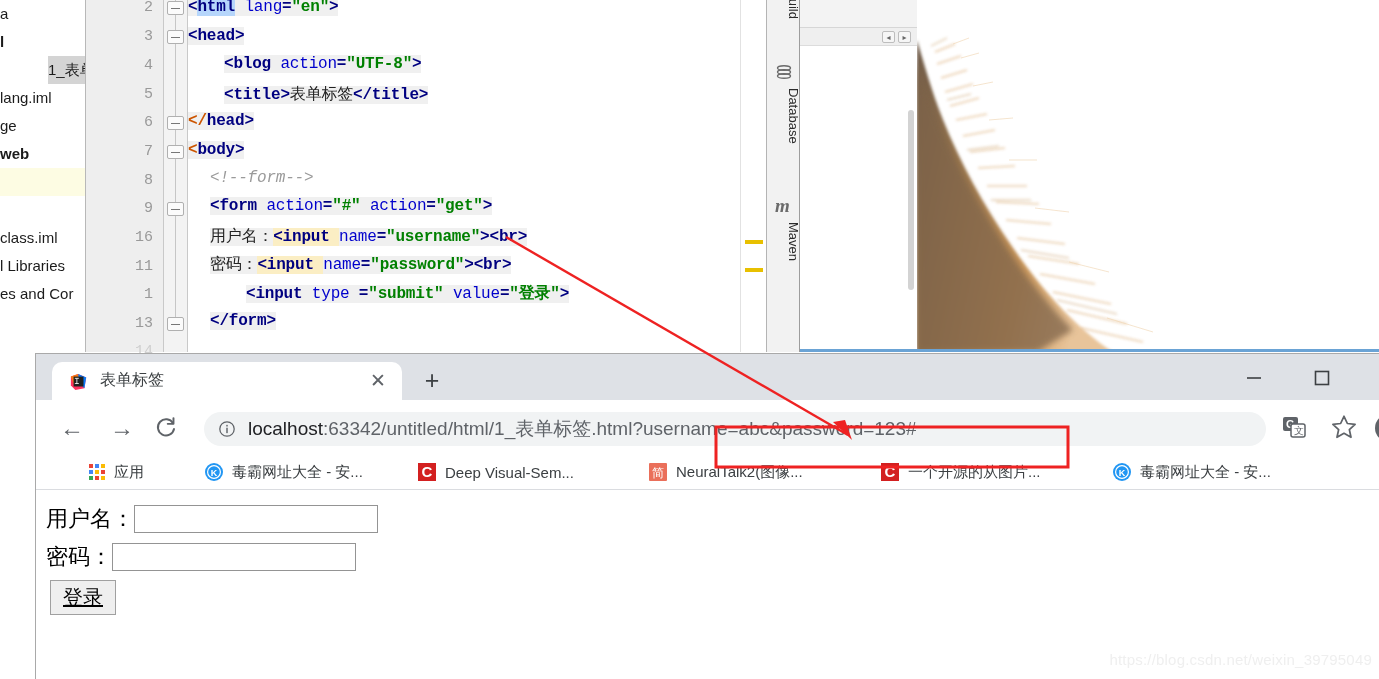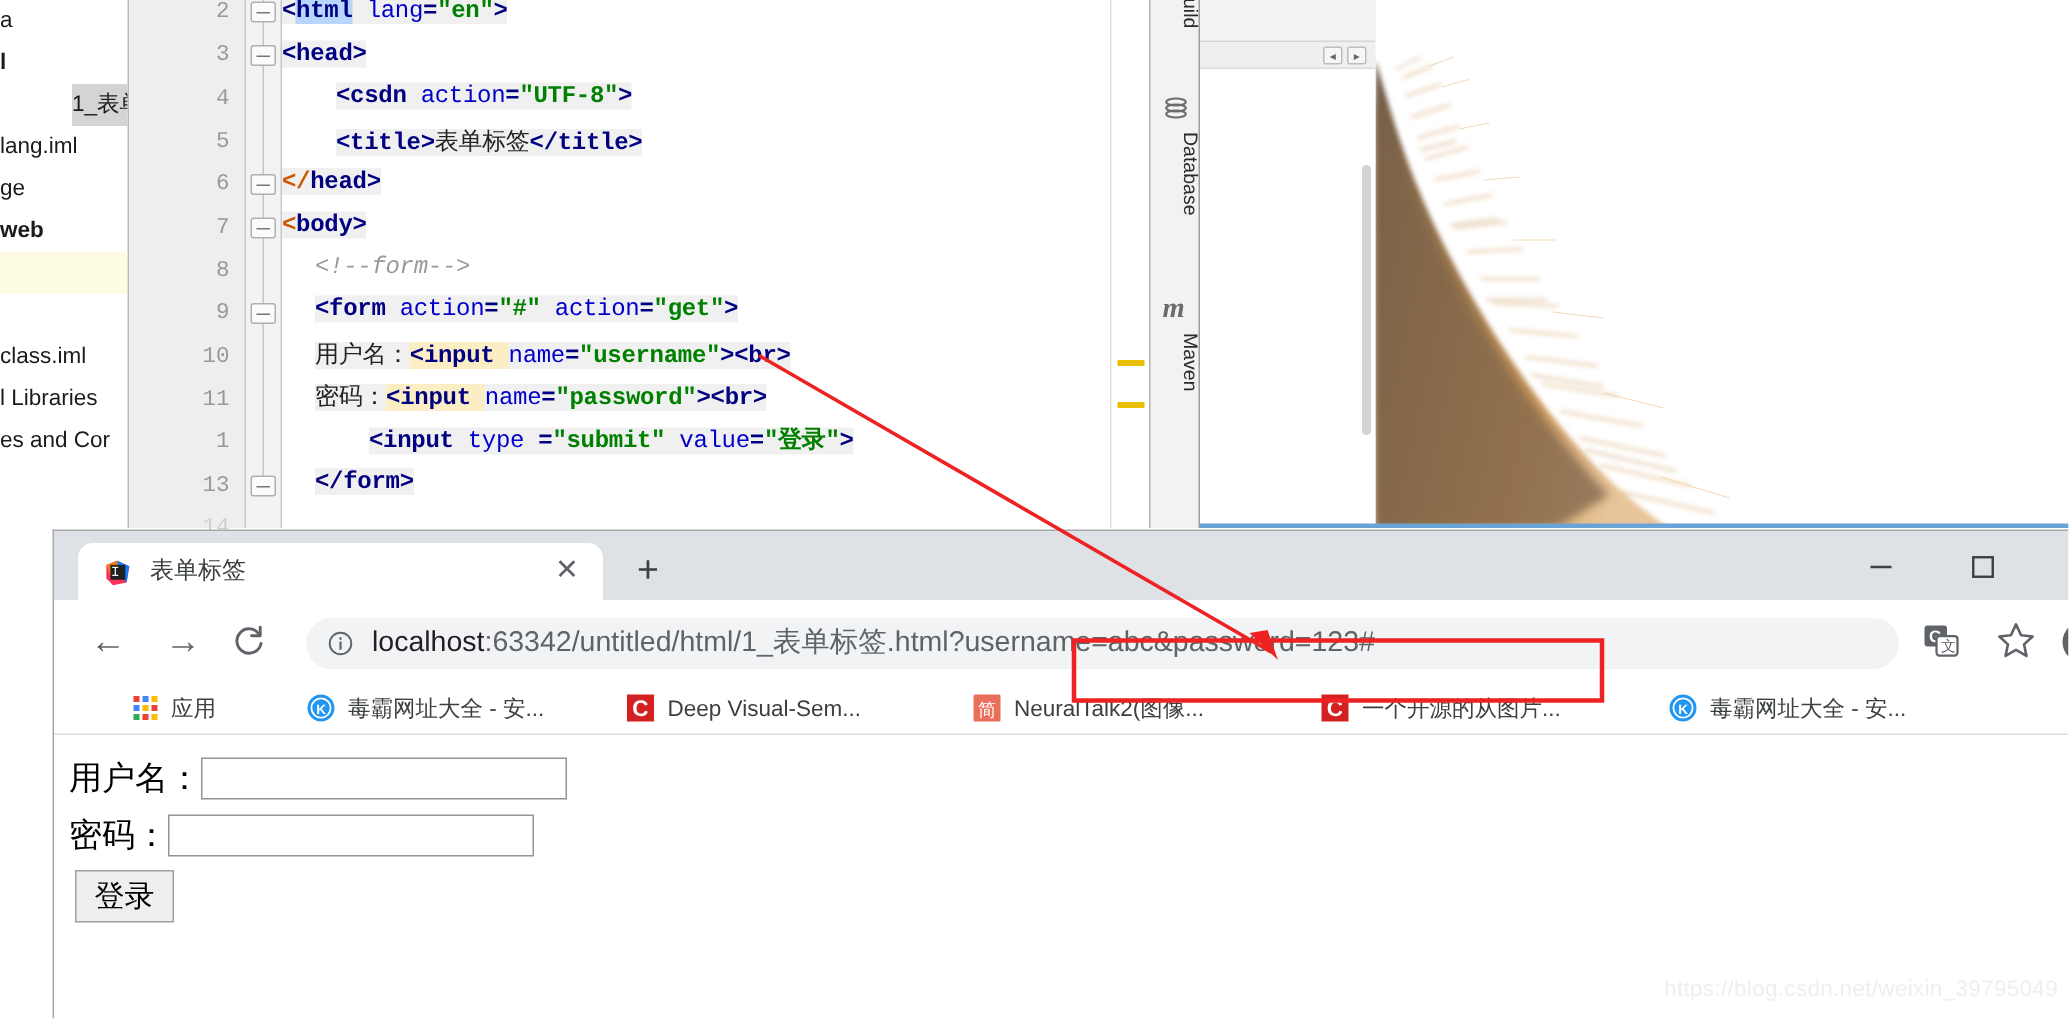--- a/index.html
+++ b/index.html
@@ -146,21 +146,21 @@
   .bookmarks { position:absolute; left:0; top:100px; width:1344px; height:36px; background:#ffffff; border-bottom:1px solid #dadce0; }
   .bm { position:absolute; top:4px; height:28px; display:flex; align-items:center; gap:8px; white-space:nowrap; }
   .bm-label { font-size:15px; color:#3c4043; font-family:"Liberation Sans", sans-serif; }
 
   .page { position:absolute; left:0; top:136px; width:1344px; height:190px; background:#ffffff; }
   .frow { position:absolute; display:flex; align-items:center; }
   .flabel { font-size:22px; color:#000000; font-family:"Liberation Sans", sans-serif; }
   .finput { border:1px solid #949494; background:#ffffff; height:28px; }
   .fbtn {
     border:1px solid #a0a0a0; background:#efefef; font-size:20px; color:#000;
-    padding:3px 12px; font-family:"Liberation Sans", sans-serif;
+    padding:3px 12px; font-family:"Liberation Sans", sans-serif;text-decoration:underline;
   }
   .watermark {
     position:absolute; right:8px; bottom:12px; font-size:15px; color:#efefef;
     font-family:"Liberation Sans", sans-serif; letter-spacing:.2px;
   }
 </style>
 </head>
 <body>
 
 <div id="root">
@@ -183,21 +183,21 @@
 
     <div class="gutter">
       <div class="lnum" style="top:-1px">2</div>
       <div class="lnum" style="top:28px">3</div>
       <div class="lnum" style="top:57px">4</div>
       <div class="lnum" style="top:86px">5</div>
       <div class="lnum" style="top:114px">6</div>
       <div class="lnum" style="top:143px">7</div>
       <div class="lnum" style="top:172px">8</div>
       <div class="lnum" style="top:200px">9</div>
-      <div class="lnum" style="top:229px">10</div>
+      <div class="lnum" style="top:229px">16</div>
       <div class="lnum" style="top:258px">11</div>
       <div class="lnum" style="top:286px">1</div>
       <div class="lnum" style="top:315px">13</div>
       <div class="lnum" style="top:343px; color:#cfcfcf">14</div>
     </div>
 
     <div class="fold-strip">
       <div class="fold-line"></div>
       <div class="fold-mark" style="top:1px"></div>
       <div class="fold-mark" style="top:30px"></div>
@@ -206,21 +206,21 @@
       <div class="fold-mark" style="top:202px"></div>
       <div class="fold-mark" style="top:317px"></div>
     </div>
 
     <div class="code-area">
 
       <div class="code-line" style="top:-2px; left:0"><span class="hl-bg"><span class="tk-punc">&lt;</span><span class="sel tk-tag">html</span> <span class="tk-attr">lang</span><span class="tk-punc">=</span><span class="tk-val">"en"</span><span class="tk-punc">&gt;</span></span></div>
 
       <div class="code-line" style="top:27px; left:0"><span class="hl-bg"><span class="tk-punc">&lt;</span><span class="tk-tag">head</span><span class="tk-punc">&gt;</span></span></div>
 
-      <div class="code-line" style="top:55px; left:36px"><span class="hl-bg"><span class="tk-punc">&lt;</span><span class="tk-tag">csdn</span> <span class="tk-attr">action</span><span class="tk-punc">=</span><span class="tk-val">"UTF-8"</span><span class="tk-punc">&gt;</span></span></div>
+      <div class="code-line" style="top:55px; left:36px"><span class="hl-bg"><span class="tk-punc">&lt;</span><span class="tk-tag">blog</span> <span class="tk-attr">action</span><span class="tk-punc">=</span><span class="tk-val">"UTF-8"</span><span class="tk-punc">&gt;</span></span></div>
 
       <div class="code-line" style="top:84px; left:36px"><span class="hl-bg"><span class="tk-punc">&lt;</span><span class="tk-tag">title</span><span class="tk-punc">&gt;</span><span class="tk-text">表单标签</span><span class="tk-punc">&lt;/</span><span class="tk-tag">title</span><span class="tk-punc">&gt;</span></span></div>
 
       <div class="code-line" style="top:112px; left:0"><span class="hl-bg"><span class="tk-punc" style="color:#cc5500">&lt;/</span><span class="tk-tag">head</span><span class="tk-punc">&gt;</span></span></div>
 
       <div class="code-line" style="top:141px; left:0"><span class="hl-bg"><span class="tk-punc" style="color:#cc5500">&lt;</span><span class="tk-tag">body</span><span class="tk-punc">&gt;</span></span></div>
 
       <div class="code-line tk-cmt" style="top:169px; left:22px">&lt;!--form--&gt;</div>
 
       <div class="code-line" style="top:197px; left:22px"><span class="hl-bg"><span class="tk-punc">&lt;</span><span class="tk-tag">form</span> <span class="tk-attr">action</span><span class="tk-punc">=</span><span class="tk-val">"#"</span> <span class="tk-attr">action</span><span class="tk-punc">=</span><span class="tk-val">"get"</span><span class="tk-punc">&gt;</span></span></div>

